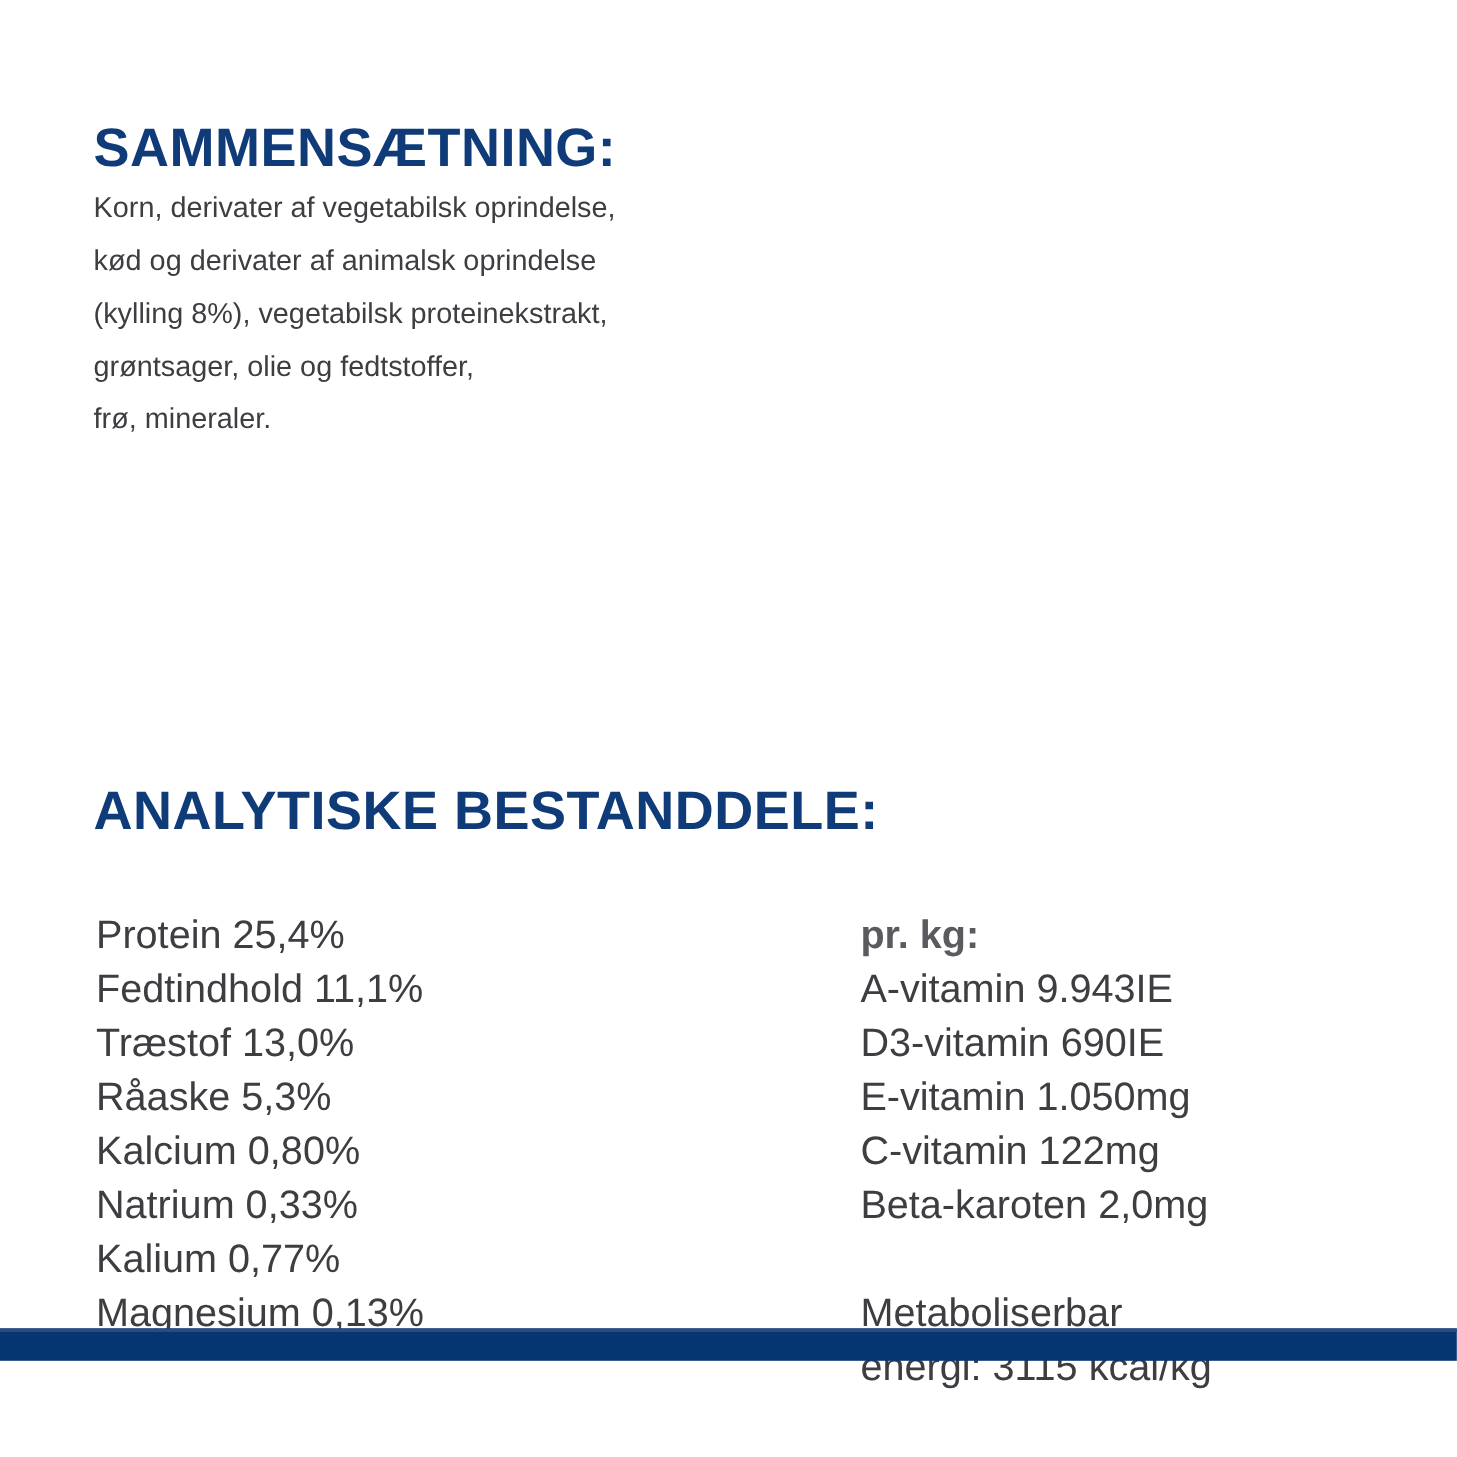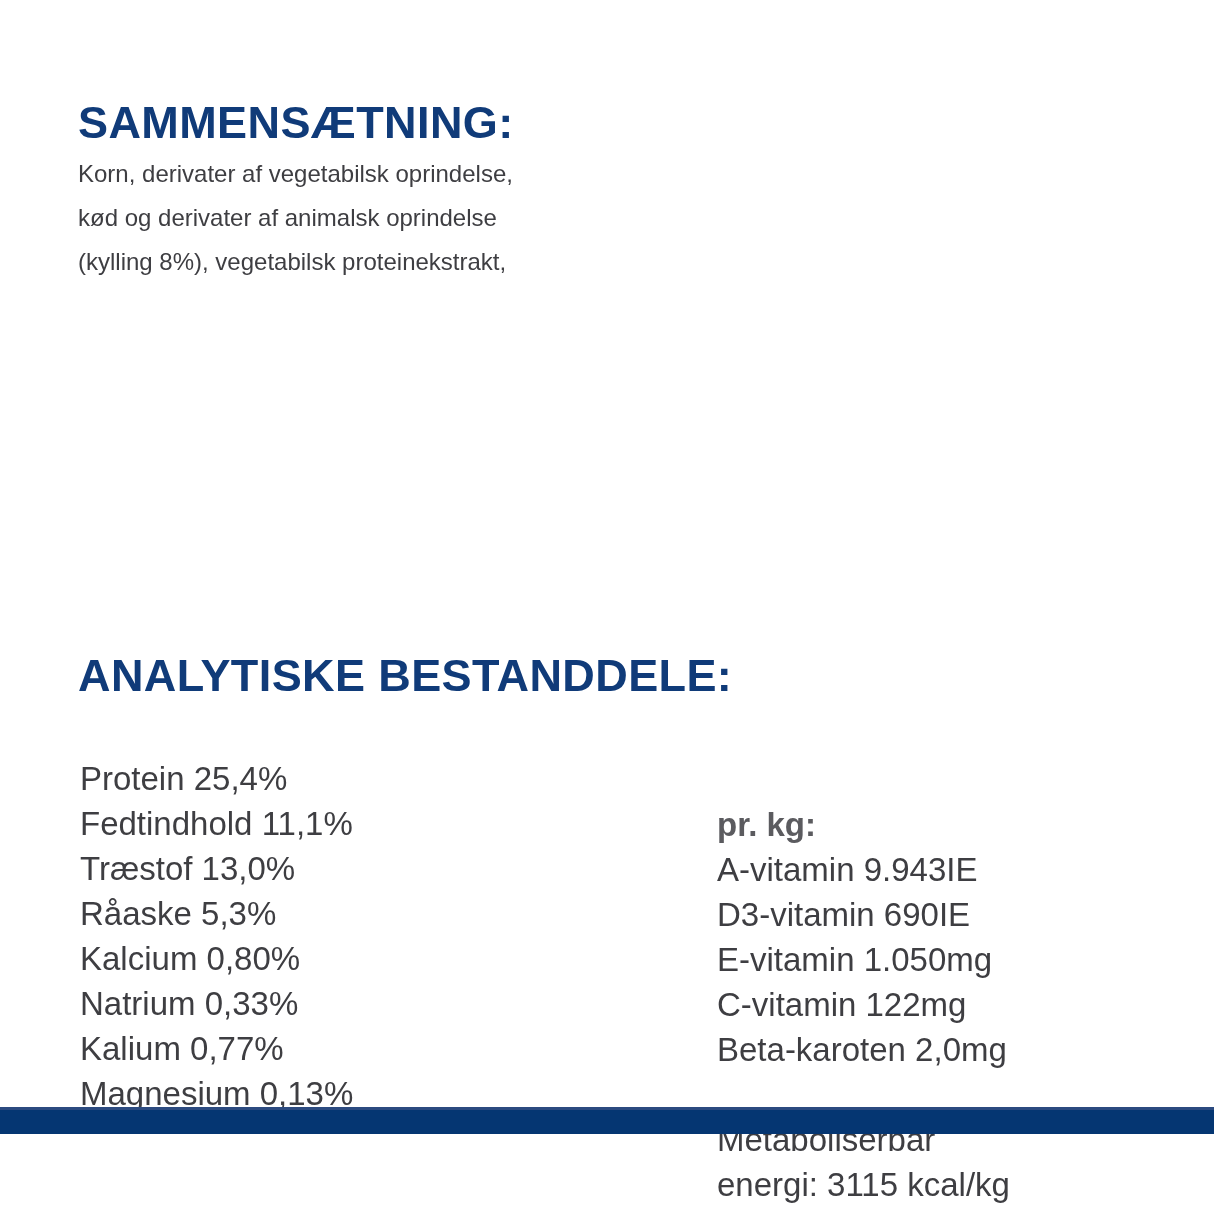--- a/index.html
+++ b/index.html
@@ -75,21 +75,20 @@
 
   .row {
     display: block;
     white-space: nowrap;
     height: 45px;
   }
   .row.spacer { height: 45px; }
   .row-bold {
     font-weight: 700;
     color: #5B5B5F;
-    margin-top: 46px;
   }
 
   
   .bottom-bar {
     position: absolute;
     left: 0;
     bottom: 0;
     width: 1214px;
     height: 27px;
     background: #053672;
@@ -101,20 +100,22 @@
 <body>
 
 <div class="page">
 
   <h1 class="section-heading" id="heading-composition">SAMMENSÆTNING:</h1>
 
   <div class="ingredients">
     <span class="line">Korn, derivater af vegetabilsk oprindelse,</span>
     <span class="line">kød og derivater af animalsk oprindelse</span>
     <span class="line">(kylling 8%), vegetabilsk proteinekstrakt,</span>
+    <span class="line">grøntsager, olie og fedtstoffer,</span>
+    <span class="line">frø, mineraler.</span>
   </div>
 
   <h1 class="section-heading" id="heading-analytical">ANALYTISKE BESTANDDELE:</h1>
 
   <div class="analytical">
 
     <div class="col col-left">
       <span class="row">Protein 25,4%</span>
       <span class="row">Fedtindhold 11,1%</span>
       <span class="row">Træstof 13,0%</span>

